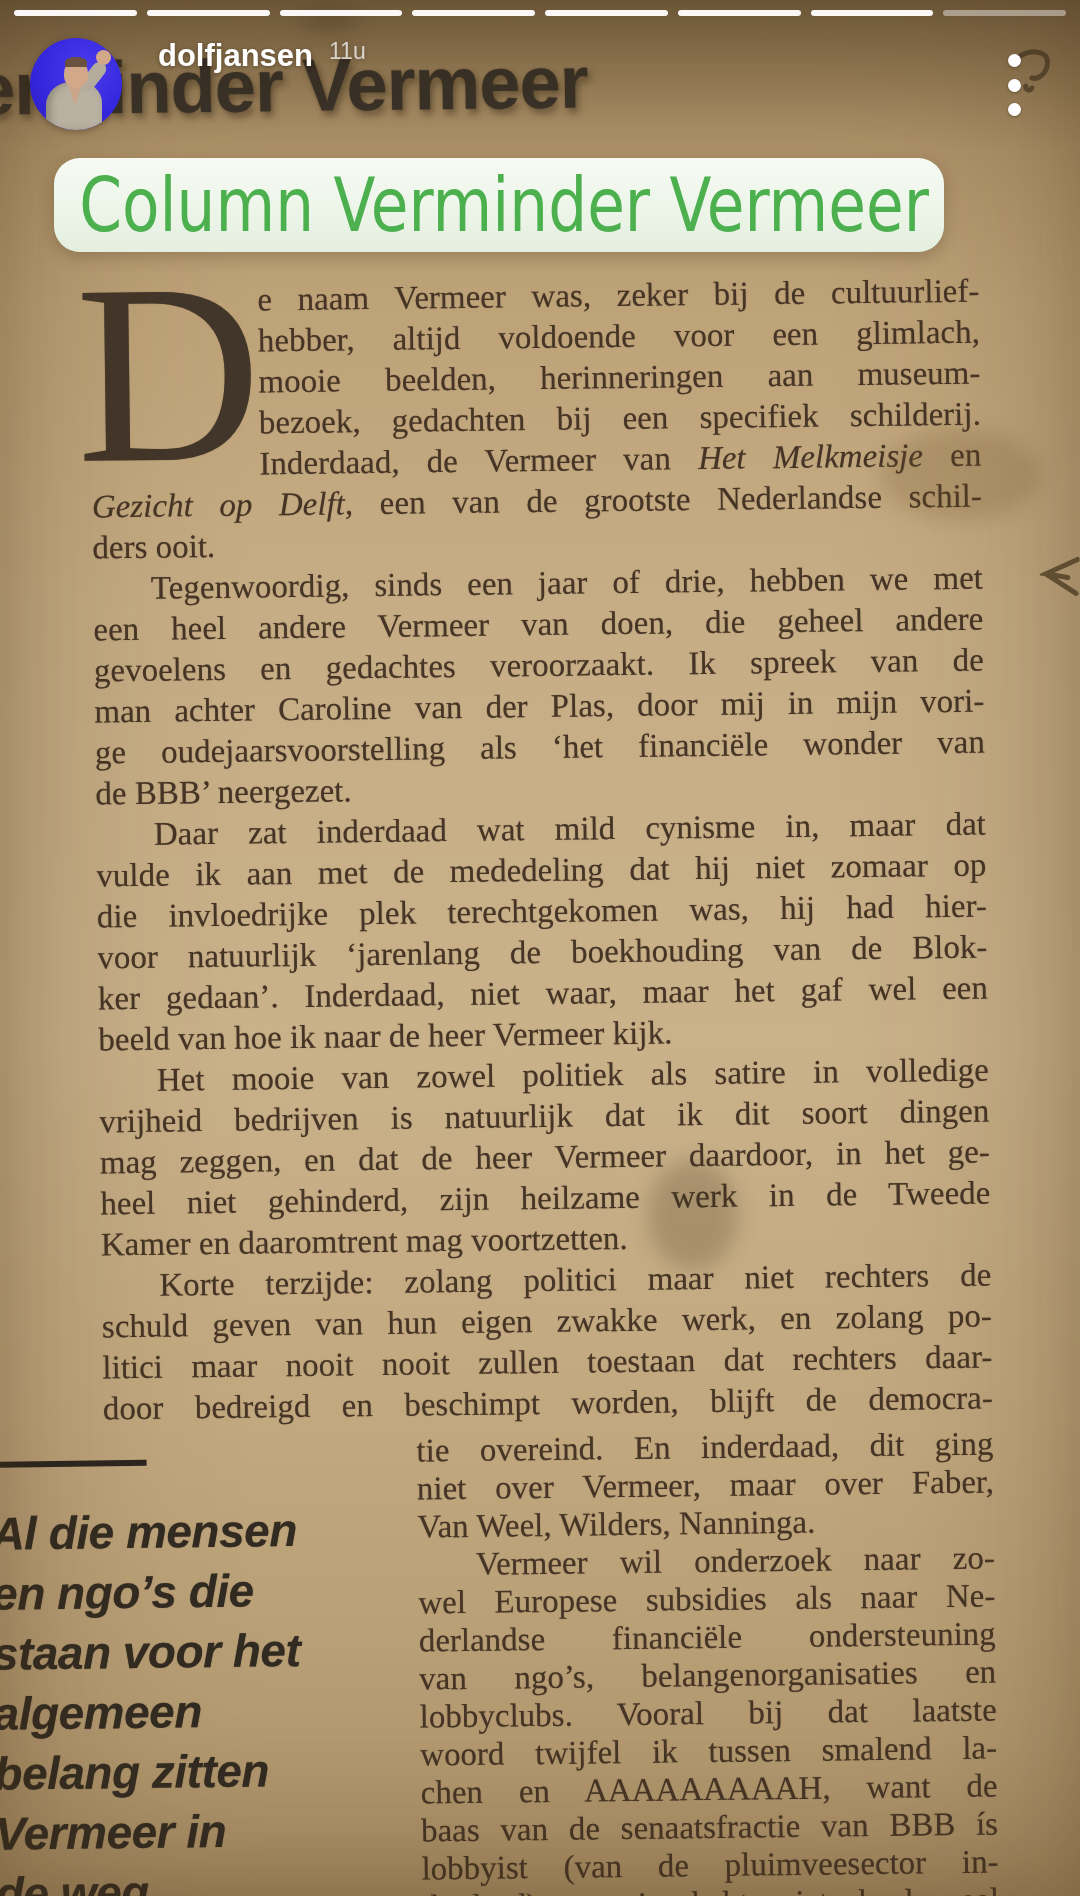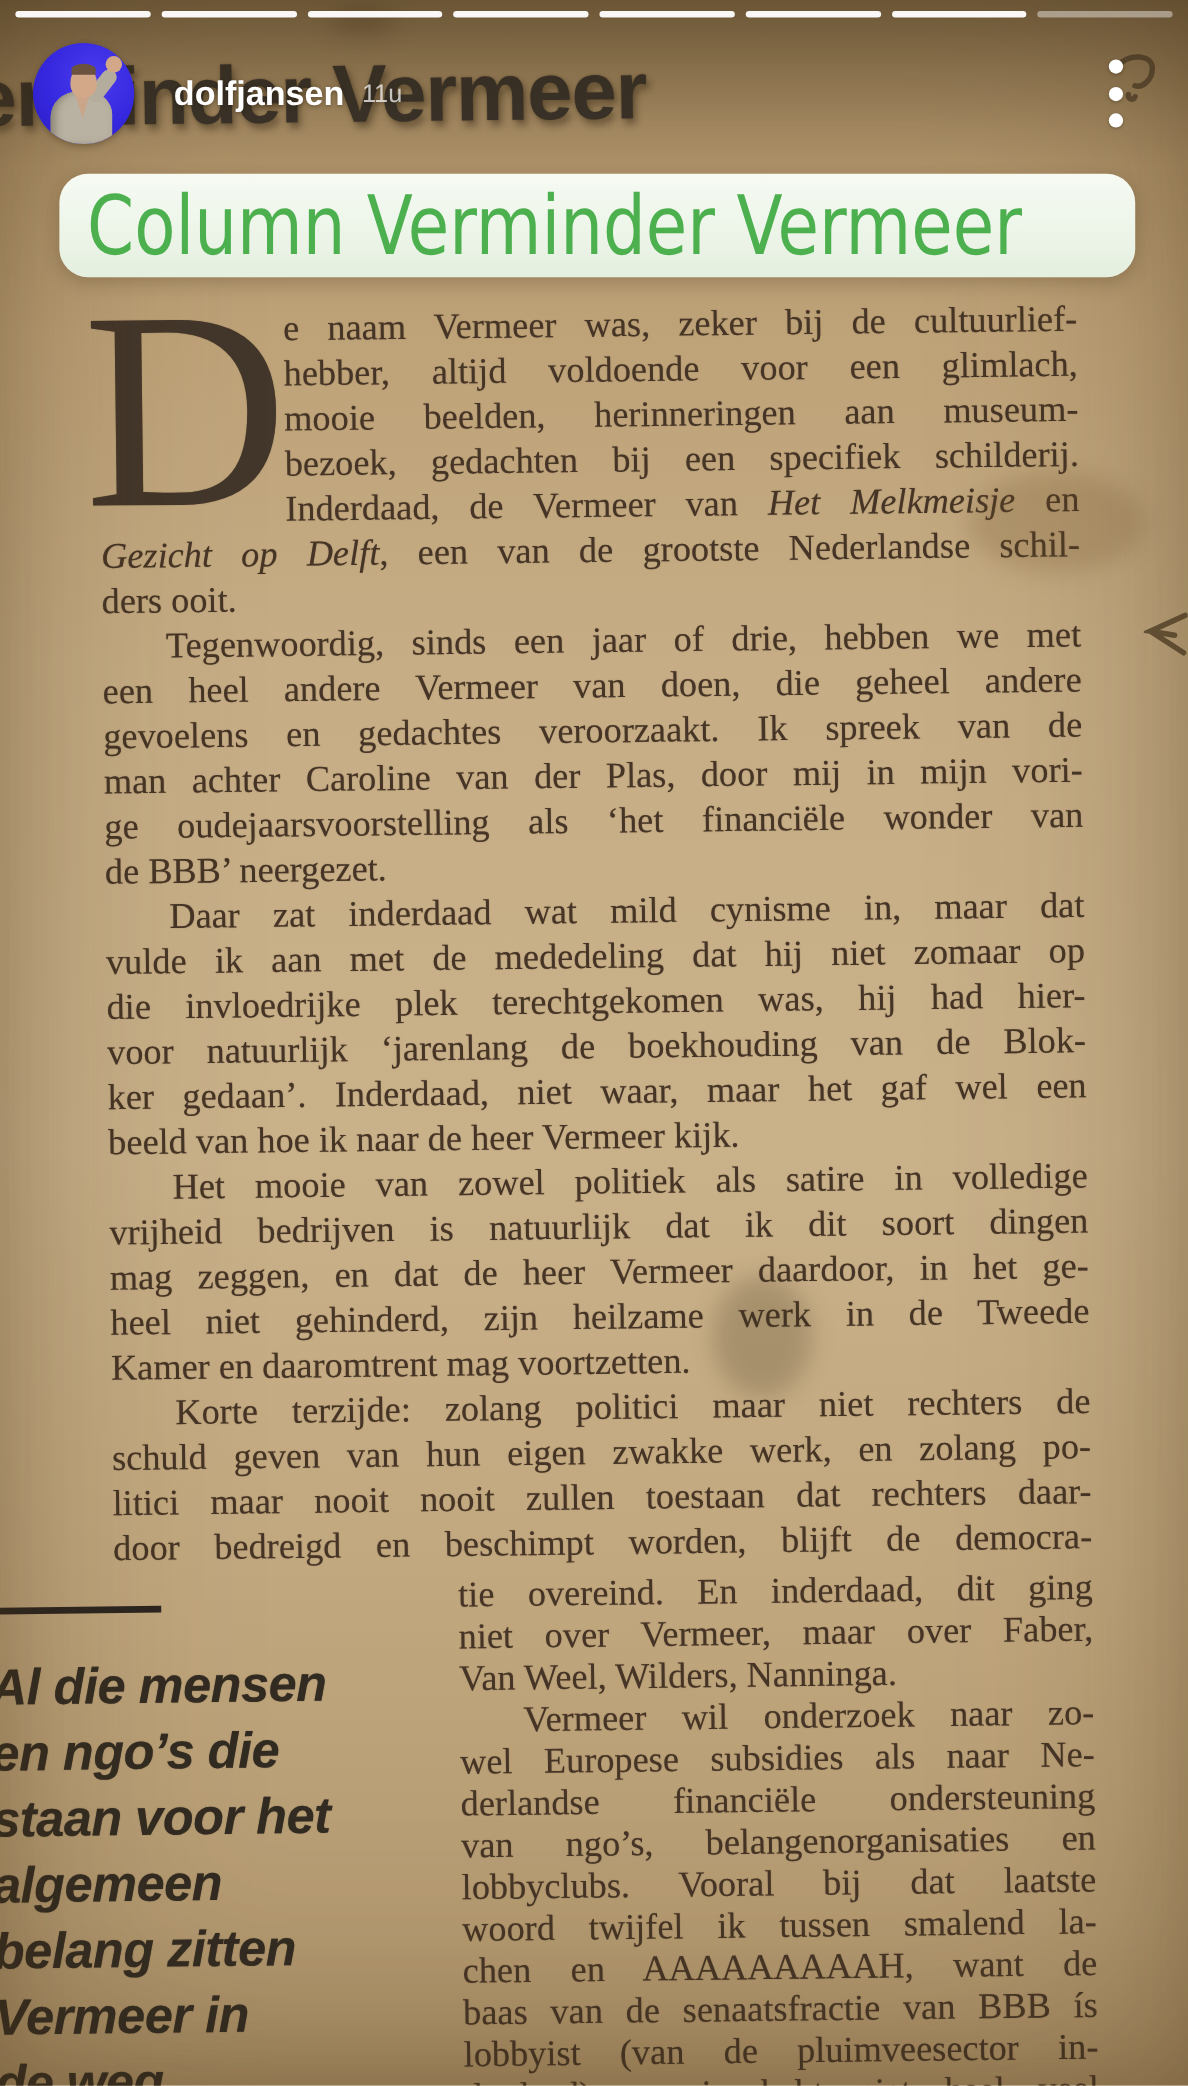--- a/index.html
+++ b/index.html
@@ -48,40 +48,40 @@
 
   
   .top-scrim{position:absolute;left:0;top:0;right:0;height:150px;pointer-events:none;
     background:linear-gradient(rgba(25,18,6,.22),rgba(25,18,6,0));}
 
   .progress{position:absolute;left:14px;right:14px;top:10px;height:6px;display:flex;gap:10px;}
   .seg{flex:1;border-radius:3px;}
   .seg.filled{background:rgba(255,255,255,.96);}
   .seg.unfilled{background:rgba(255,255,255,.42);}
 
-  .header-row{position:absolute;left:30px;top:38px;height:94px;display:flex;align-items:center;}
+  .header-row{position:absolute;left:30px;top:38px;height:94px;display:flex;}
   .avatar{width:92px;height:92px;border-radius:50%;overflow:hidden;position:relative;flex:0 0 auto;
     background:radial-gradient(circle at 60% 35%,#4b3cf0 0%,#3527dd 55%,#2b1cc0 100%);
     box-shadow:0 2px 6px rgba(40,28,10,.35);}
   .av-head{position:absolute;left:34px;top:22px;width:24px;height:28px;border-radius:50% 50% 45% 45%;background:#d2a888;}
   .av-hair{position:absolute;left:35px;top:19px;width:22px;height:10px;border-radius:50% 50% 0 0;background:#6b5140;}
   .av-torso{position:absolute;left:16px;top:44px;width:56px;height:52px;border-radius:45% 40% 0 0;background:#b9b2a2;box-shadow:inset 4px -2px 8px rgba(90,85,70,.5);}
   .av-vee{position:absolute;left:38px;top:46px;width:14px;height:22px;background:#caa58a;clip-path:polygon(0 0,100% 0,50% 100%);}
   .av-arm{position:absolute;left:56px;top:22px;width:14px;height:34px;border-radius:7px;background:#b4ad9d;transform:rotate(38deg);}
   .av-fist{position:absolute;left:66px;top:12px;width:15px;height:15px;border-radius:50%;background:#d2a888;}
   .username{margin-left:36px;font-size:31px;font-weight:700;color:#fff;
     text-shadow:0 1px 4px rgba(30,20,5,.45);}
   .timestamp{margin-left:16px;font-size:23px;font-weight:400;color:rgba(255,255,255,.72);
     text-shadow:0 1px 4px rgba(30,20,5,.35);}
 
   .menu{position:absolute;left:1001px;top:54px;width:26px;height:62px;display:flex;flex-direction:column;
     align-items:center;justify-content:space-between;cursor:pointer;}
   .menu .dot{width:13px;height:13px;border-radius:50%;background:#fff;box-shadow:0 1px 3px rgba(30,20,5,.35);}
 
-  .sticker{position:absolute;left:54px;top:158px;width:978px;height:94px;border-radius:26px;
+  .sticker{position:absolute;left:54px;top:158px;width:890px;height:94px;border-radius:26px;
     background:linear-gradient(180deg,#f6faf3 0%,#edf5e9 55%,#e4efdf 100%);
     box-shadow:0 5px 16px rgba(40,28,10,.22);
     display:flex;align-items:center;}
   .sticker-text{display:inline-block;transform:scale(.84,1.02);transform-origin:0 52%;
     padding-left:30px;white-space:nowrap;
     font-size:73px;font-weight:500;letter-spacing:0;color:#4bb04d;
     font-family:"DejaVu Sans","Liberation Sans",sans-serif;}
 </style>
 </head>
 <body>

